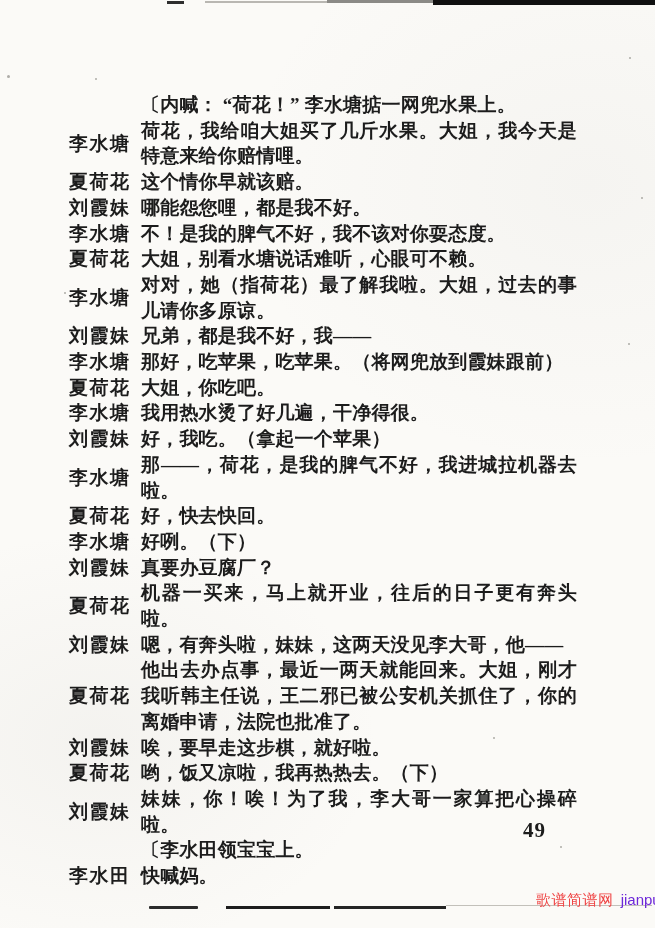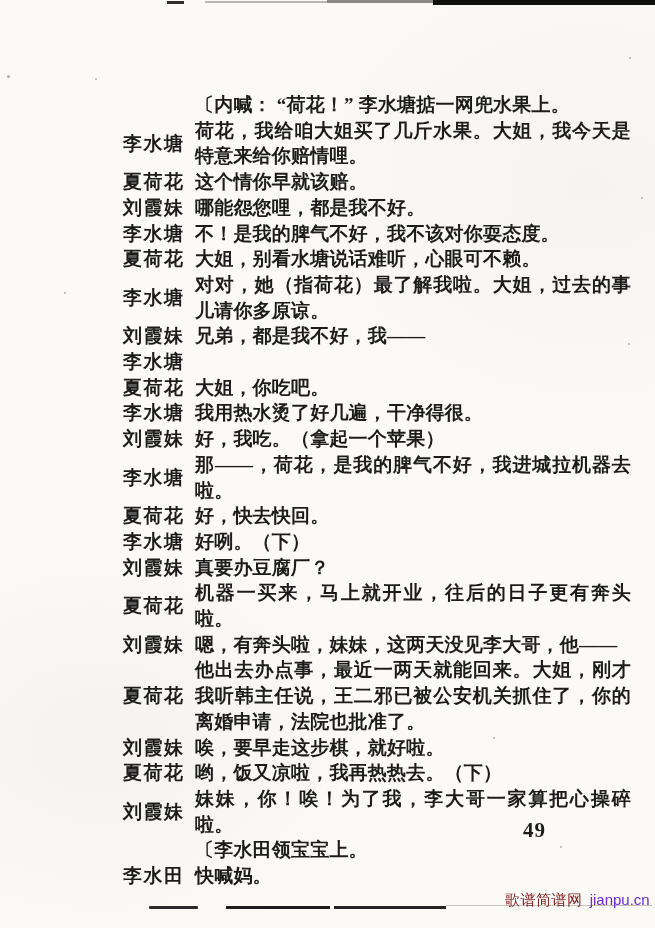--- a/index.html
+++ b/index.html
@@ -38,21 +38,21 @@
     width: 655px;
   }
   .entry {
     display: flex;
     align-items: center;
     padding-left: 21px;
   }
   .speaker {
     flex: none;
     width: 68px;
-    margin-left: 102px;
+    margin-left: 48px;
     font-size: 19px;
     line-height: 25.7px;
     font-weight: 700;
     letter-spacing: 1.5px;
     white-space: nowrap;
   }
   .speech {
     flex: none;
     width: 436px;
     margin-left: 4px;
@@ -166,20 +166,21 @@
       <div class="speech">对对，她（指荷花）最了解我啦。大姐，过去的事儿请你多原谅。</div>
     </div>
 
     <div class="entry">
       <div class="speaker">刘霞妹</div>
       <div class="speech">兄弟，都是我不好，我——</div>
     </div>
 
     <div class="entry">
       <div class="speaker">李水塘</div>
+      <div class="speech">那好，吃苹果，吃苹果。（将网兜放到霞妹跟前）</div>
     </div>
 
     <div class="entry">
       <div class="speaker">夏荷花</div>
       <div class="speech">大姐，你吃吧。</div>
     </div>
 
     <div class="entry">
       <div class="speaker">李水塘</div>
       <div class="speech">我用热水烫了好几遍，干净得很。</div>
@@ -247,17 +248,17 @@
 
     <div class="entry">
       <div class="speaker">李水田</div>
       <div class="speech">快喊妈。</div>
     </div>
   </main>
 
   <div class="page-number">49</div>
 
   <div class="watermark">
-    <span class="wm-name" style="color: #7f1d1d;">歌谱简谱网</span>
+    <span class="wm-name" style="color: #ef4444; margin-left: 31px;">歌谱简谱网</span>
     <span class="wm-url" style="color: #6d28d9;">jianpu.cn</span>
   </div>
 
 </div>
 
 </body></html>

